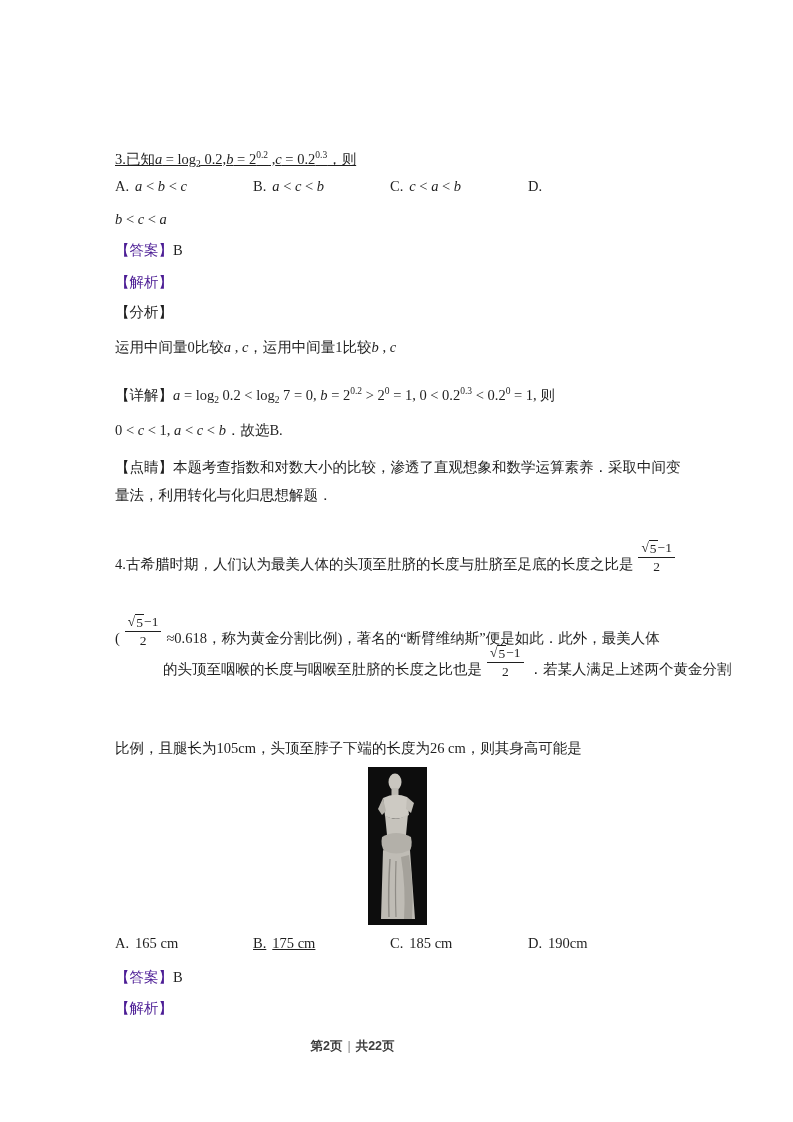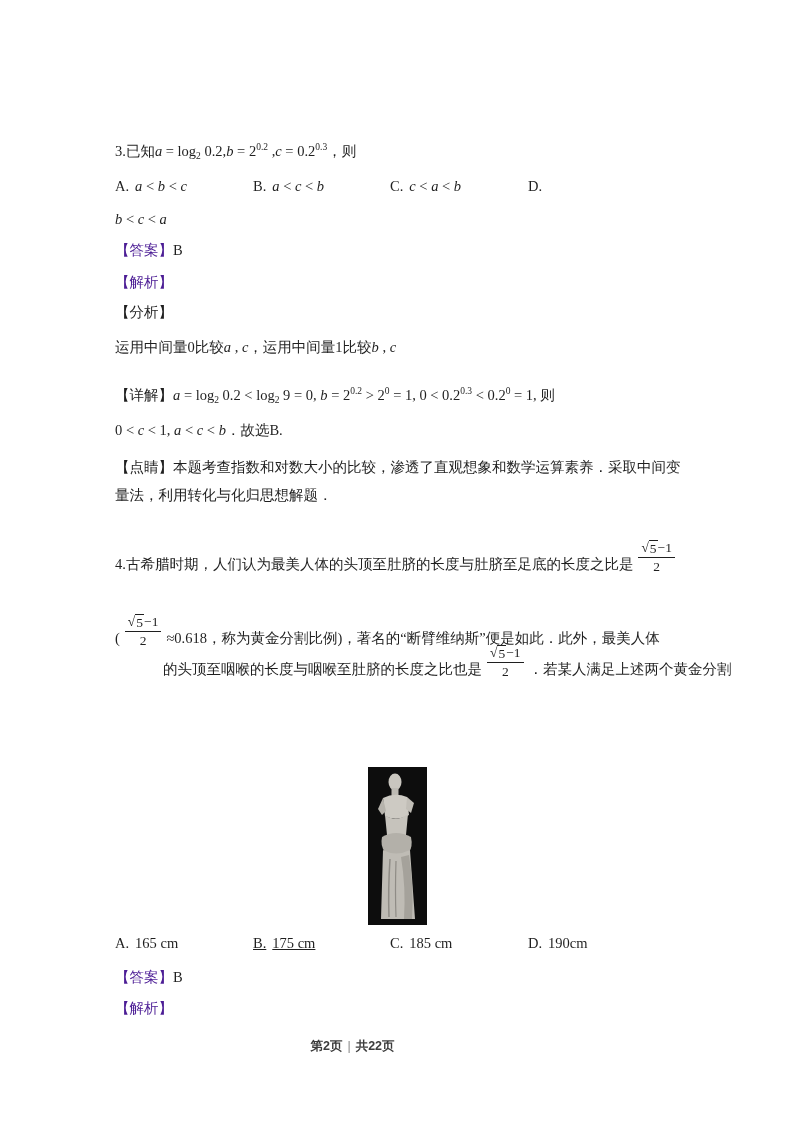--- a/index.html
+++ b/index.html
@@ -41,21 +41,21 @@
     text-align:center;font-family:"Liberation Sans",sans-serif;
     font-size:12.5px;color:#3c3c3c;font-weight:600;
   }
   .footer .sep{color:#8a8a8a;margin:0 5px;font-weight:400;}
 </style>
 </head>
 <body>
 
 <div class="page">
 
-  <div class="line" style="top:136px;"><span>3.已知</span><span class="mi">a</span><span> = log</span><sub>2</sub><span> 0.2,</span><span class="mi">b</span><span> = 2</span><sup>0.2</sup><span> ,</span><span class="mi">c</span><span> = 0.2</span><sup>0.3</sup><span>，则</span></div>
+  <div class="line" style="top:144px;text-decoration:underline;"><span>3.已知</span><span class="mi">a</span><span> = log</span><sub>2</sub><span> 0.2,</span><span class="mi">b</span><span> = 2</span><sup>0.2</sup><span> ,</span><span class="mi">c</span><span> = 0.2</span><sup>0.3</sup><span>，则</span></div>
 
   <div class="optrow" style="top:178px;">
     <span class="opt" style="left:115px;"><span class="key">A.</span><span><span class="mi">a</span><span> &lt; </span><span class="mi">b</span><span> &lt; </span><span class="mi">c</span></span></span>
     <span class="opt" style="left:253px;"><span class="key">B.</span><span><span class="mi">a</span><span> &lt; </span><span class="mi">c</span><span> &lt; </span><span class="mi">b</span></span></span>
     <span class="opt" style="left:390px;"><span class="key">C.</span><span><span class="mi">c</span><span> &lt; </span><span class="mi">a</span><span> &lt; </span><span class="mi">b</span></span></span>
     <span class="opt" style="left:528px;"><span class="key">D.</span></span>
   </div>
 
   <div class="line" style="top:208px;"><span class="mi">b</span><span> &lt; </span><span class="mi">c</span><span> &lt; </span><span class="mi">a</span></div>
 
@@ -67,21 +67,21 @@
     <span class="blue">【解析】</span>
   </div>
 
   <div class="line" style="top:301px;">
     <span>【分析】</span>
   </div>
 
   <div class="line" style="top:336px;"><span>运用中间量0比较</span><span class="mi">a</span><span> , </span><span class="mi">c</span><span>，运用中间量1比较</span><span class="mi">b</span><span> , </span><span class="mi">c</span></div>
 
   <div class="line" style="top:380px;">
-    <span>【详解】</span><span><span class="mi">a</span><span> = log</span><sub>2</sub><span> 0.2 &lt; log</span><sub>2</sub><span> 9 = 0, </span><span class="mi">b</span><span> = 2</span><sup>0.2</sup><span> &gt; 2</span><sup>0</sup><span> = 1, 0 &lt; 0.2</span><sup>0.3</sup><span> &lt; 0.2</span><sup>0</sup><span> = 1, 则</span></span>
+    <span>【详解】</span><span><span class="mi">a</span><span> = log</span><sub>2</sub><span> 0.2 &lt; log</span><sub>2</sub><span> 7 = 0, </span><span class="mi">b</span><span> = 2</span><sup>0.2</sup><span> &gt; 2</span><sup>0</sup><span> = 1, 0 &lt; 0.2</span><sup>0.3</sup><span> &lt; 0.2</span><sup>0</sup><span> = 1, 则</span></span>
   </div>
 
   <div class="line" style="top:419px;"><span>0 &lt; </span><span class="mi">c</span><span> &lt; 1, </span><span class="mi">a</span><span> &lt; </span><span class="mi">c</span><span> &lt; </span><span class="mi">b</span><span>．故选B.</span></div>
 
   <div class="line" style="top:456px;">
     <span>【点睛】</span><span>本题考查指数和对数大小的比较，渗透了直观想象和数学运算素养．采取中间变</span>
   </div>
 
   <div class="line" style="top:484px;">量法，利用转化与化归思想解题．</div>
 
@@ -116,20 +116,21 @@
       <span class="num">
           <span class="radsym">√</span>
           <span class="radicand">5</span>
           <span>−1</span>
         </span>
       <span class="den">2</span>
     </span>
     <span>．若某人满足上述两个黄金分割</span>
   </div>
 
+  <div class="line" style="top:737px;">比例，且腿长为105cm，头顶至脖子下端的长度为26 cm，则其身高可能是</div>
 
   <div class="statue">
     <svg width="59" height="158" viewBox="0 0 59 158" xmlns="http://www.w3.org/2000/svg">
       <rect width="59" height="158" fill="#0d0d0d"></rect>
       <ellipse cx="27" cy="15" rx="6.5" ry="8.5" fill="#c9c6bf"></ellipse>
       <rect x="23.5" y="21" width="7" height="8" fill="#bdbab3"></rect>
       <path d="M15 31 Q27 25 39 30 L41 48 Q28 55 17 49 Z" fill="#cdcac3"></path>
       <path d="M39 30 L46 36 L43 46 L38 42 Z" fill="#c1beb7"></path>
       <path d="M15 31 L10 42 L14 48 L18 44 Z" fill="#b6b3ac"></path>
       <path d="M17 48 Q28 56 40 47 L38 68 Q27 74 19 68 Z" fill="#c6c3bc"></path>

